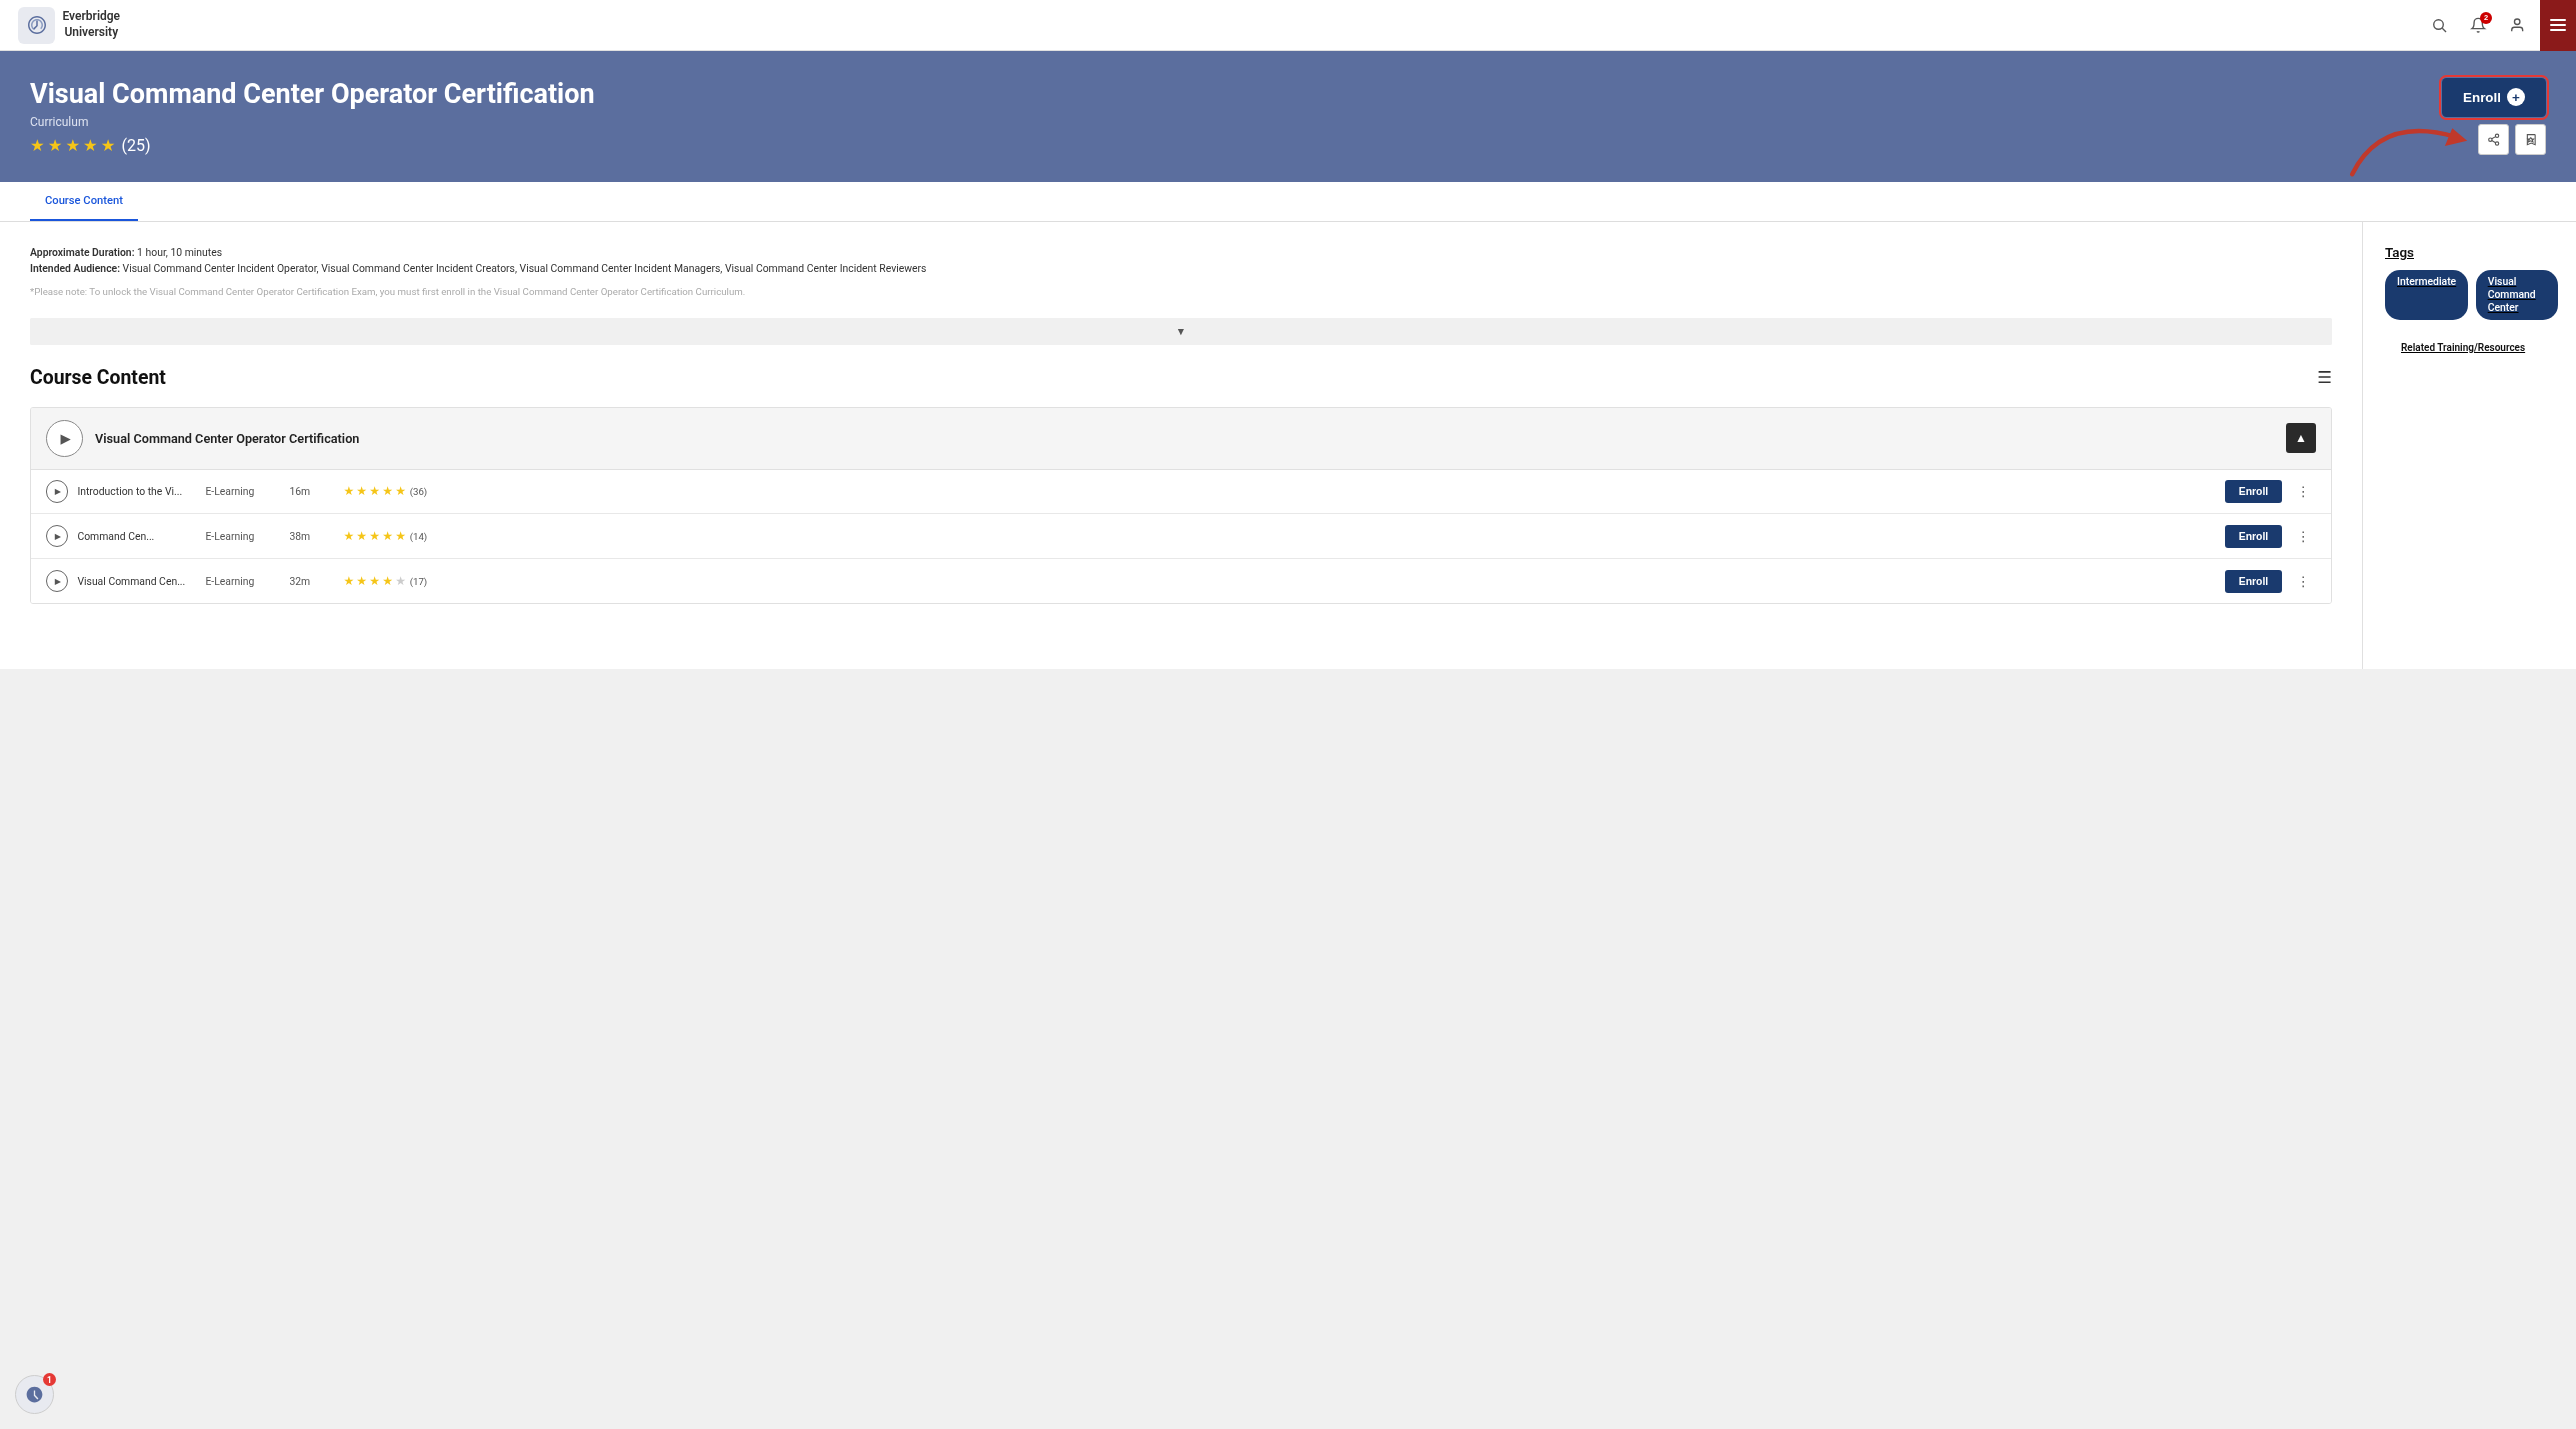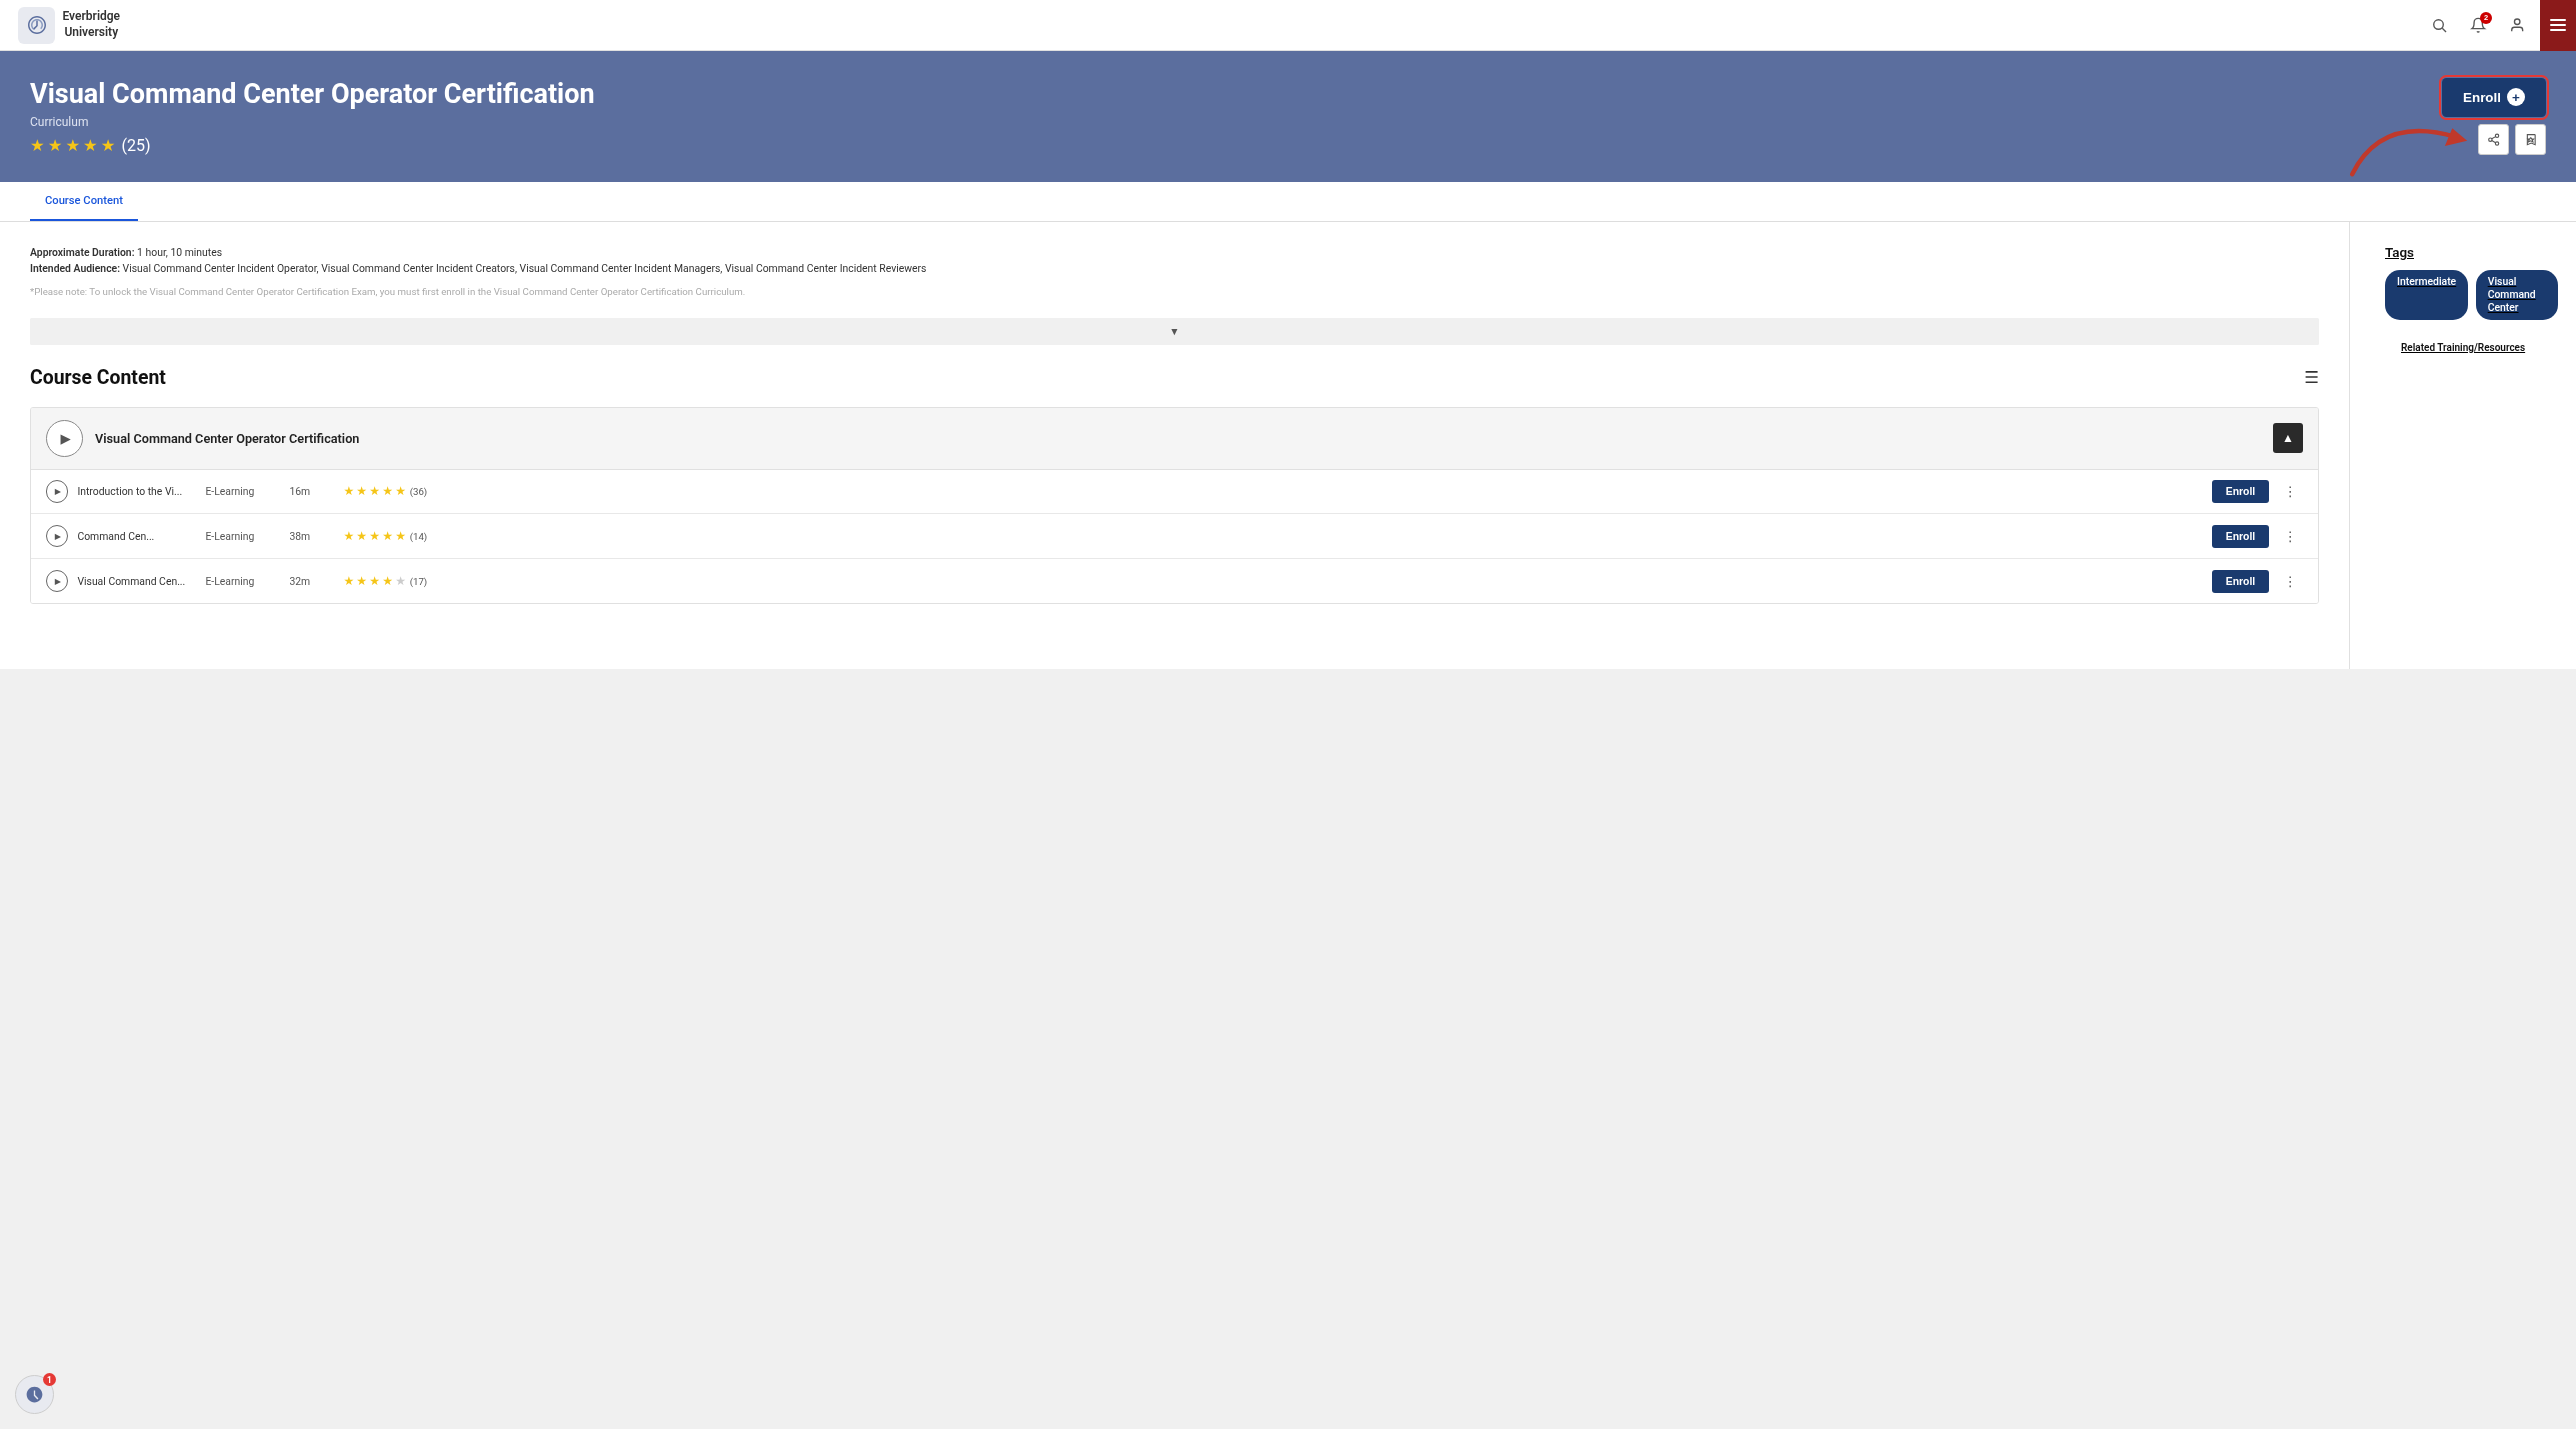--- a/index.html
+++ b/index.html
@@ -185,21 +185,21 @@
       font-size: 11.2px;
       color: #1a56db;
       border-bottom: 2.2px solid #1a56db;
       cursor: pointer;
       font-weight: 500;
     }
 
     
     .main-layout {
       display: flex;
-      gap: 17px;
+      gap: 4px;
       background: #fff;
       min-height: 447px;
     }
     .content-area {
       flex: 1;
       padding: 22.4px 30px;
       border-right: 0.7px solid #e0e0e0;
     }
     .sidebar {
       width: 209px;

